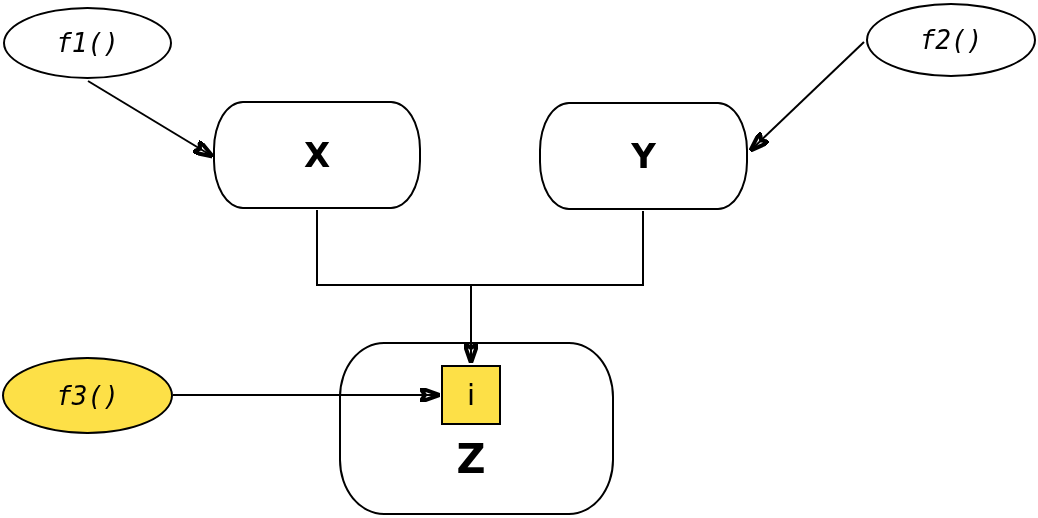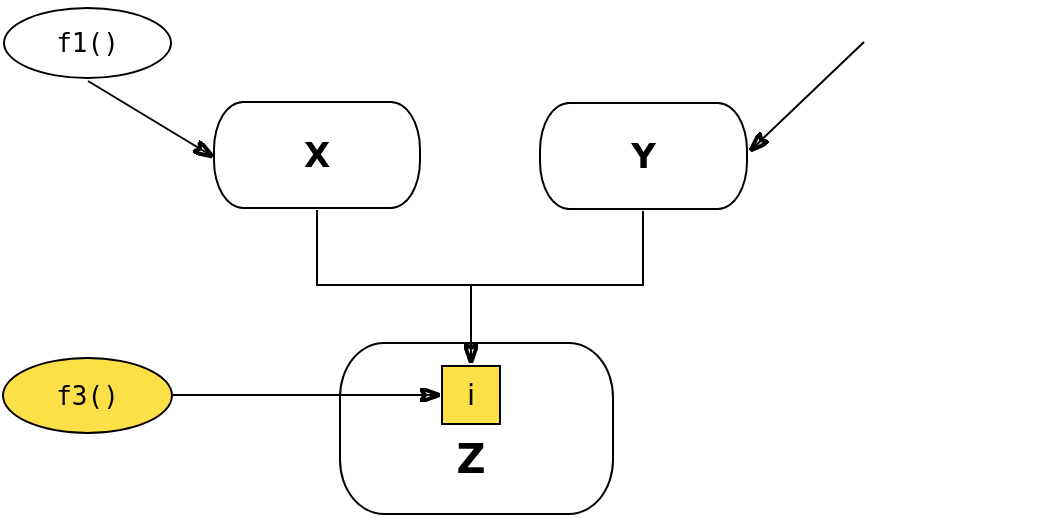--- a/index.html
+++ b/index.html
@@ -19,21 +19,21 @@
   .node {
     position: absolute;
     box-sizing: border-box;
     border: 2px solid #000000;
     background: #ffffff;
     display: flex;
     align-items: center;
     justify-content: center;
     z-index: 1;
   }
-  .ellipse { border-radius: 50%; }
+  .ellipse { border-radius: 50%; font-style: italic; }
   .gray    { background: #fde047; }
 
   .mono-label {
     font-family: "DejaVu Sans Mono", monospace;
     font-size: 26px;
     color: #000000;
     white-space: nowrap;
   }
   .big-label {
     font-weight: bold;
@@ -85,20 +85,23 @@
 </style>
 </head>
 <body>
 
 <div class="canvas">
 
   <div class="node ellipse node-f1">
     <span class="mono-label">f1()</span>
   </div>
 
+  <div class="node ellipse node-f2">
+    <span class="mono-label">f2()</span>
+  </div>
 
   <div class="node ellipse gray node-f3">
     <span class="mono-label">f3()</span>
   </div>
 
   <div class="node node-x">
     <span class="big-label">X</span>
   </div>
 
   <div class="node node-y">

